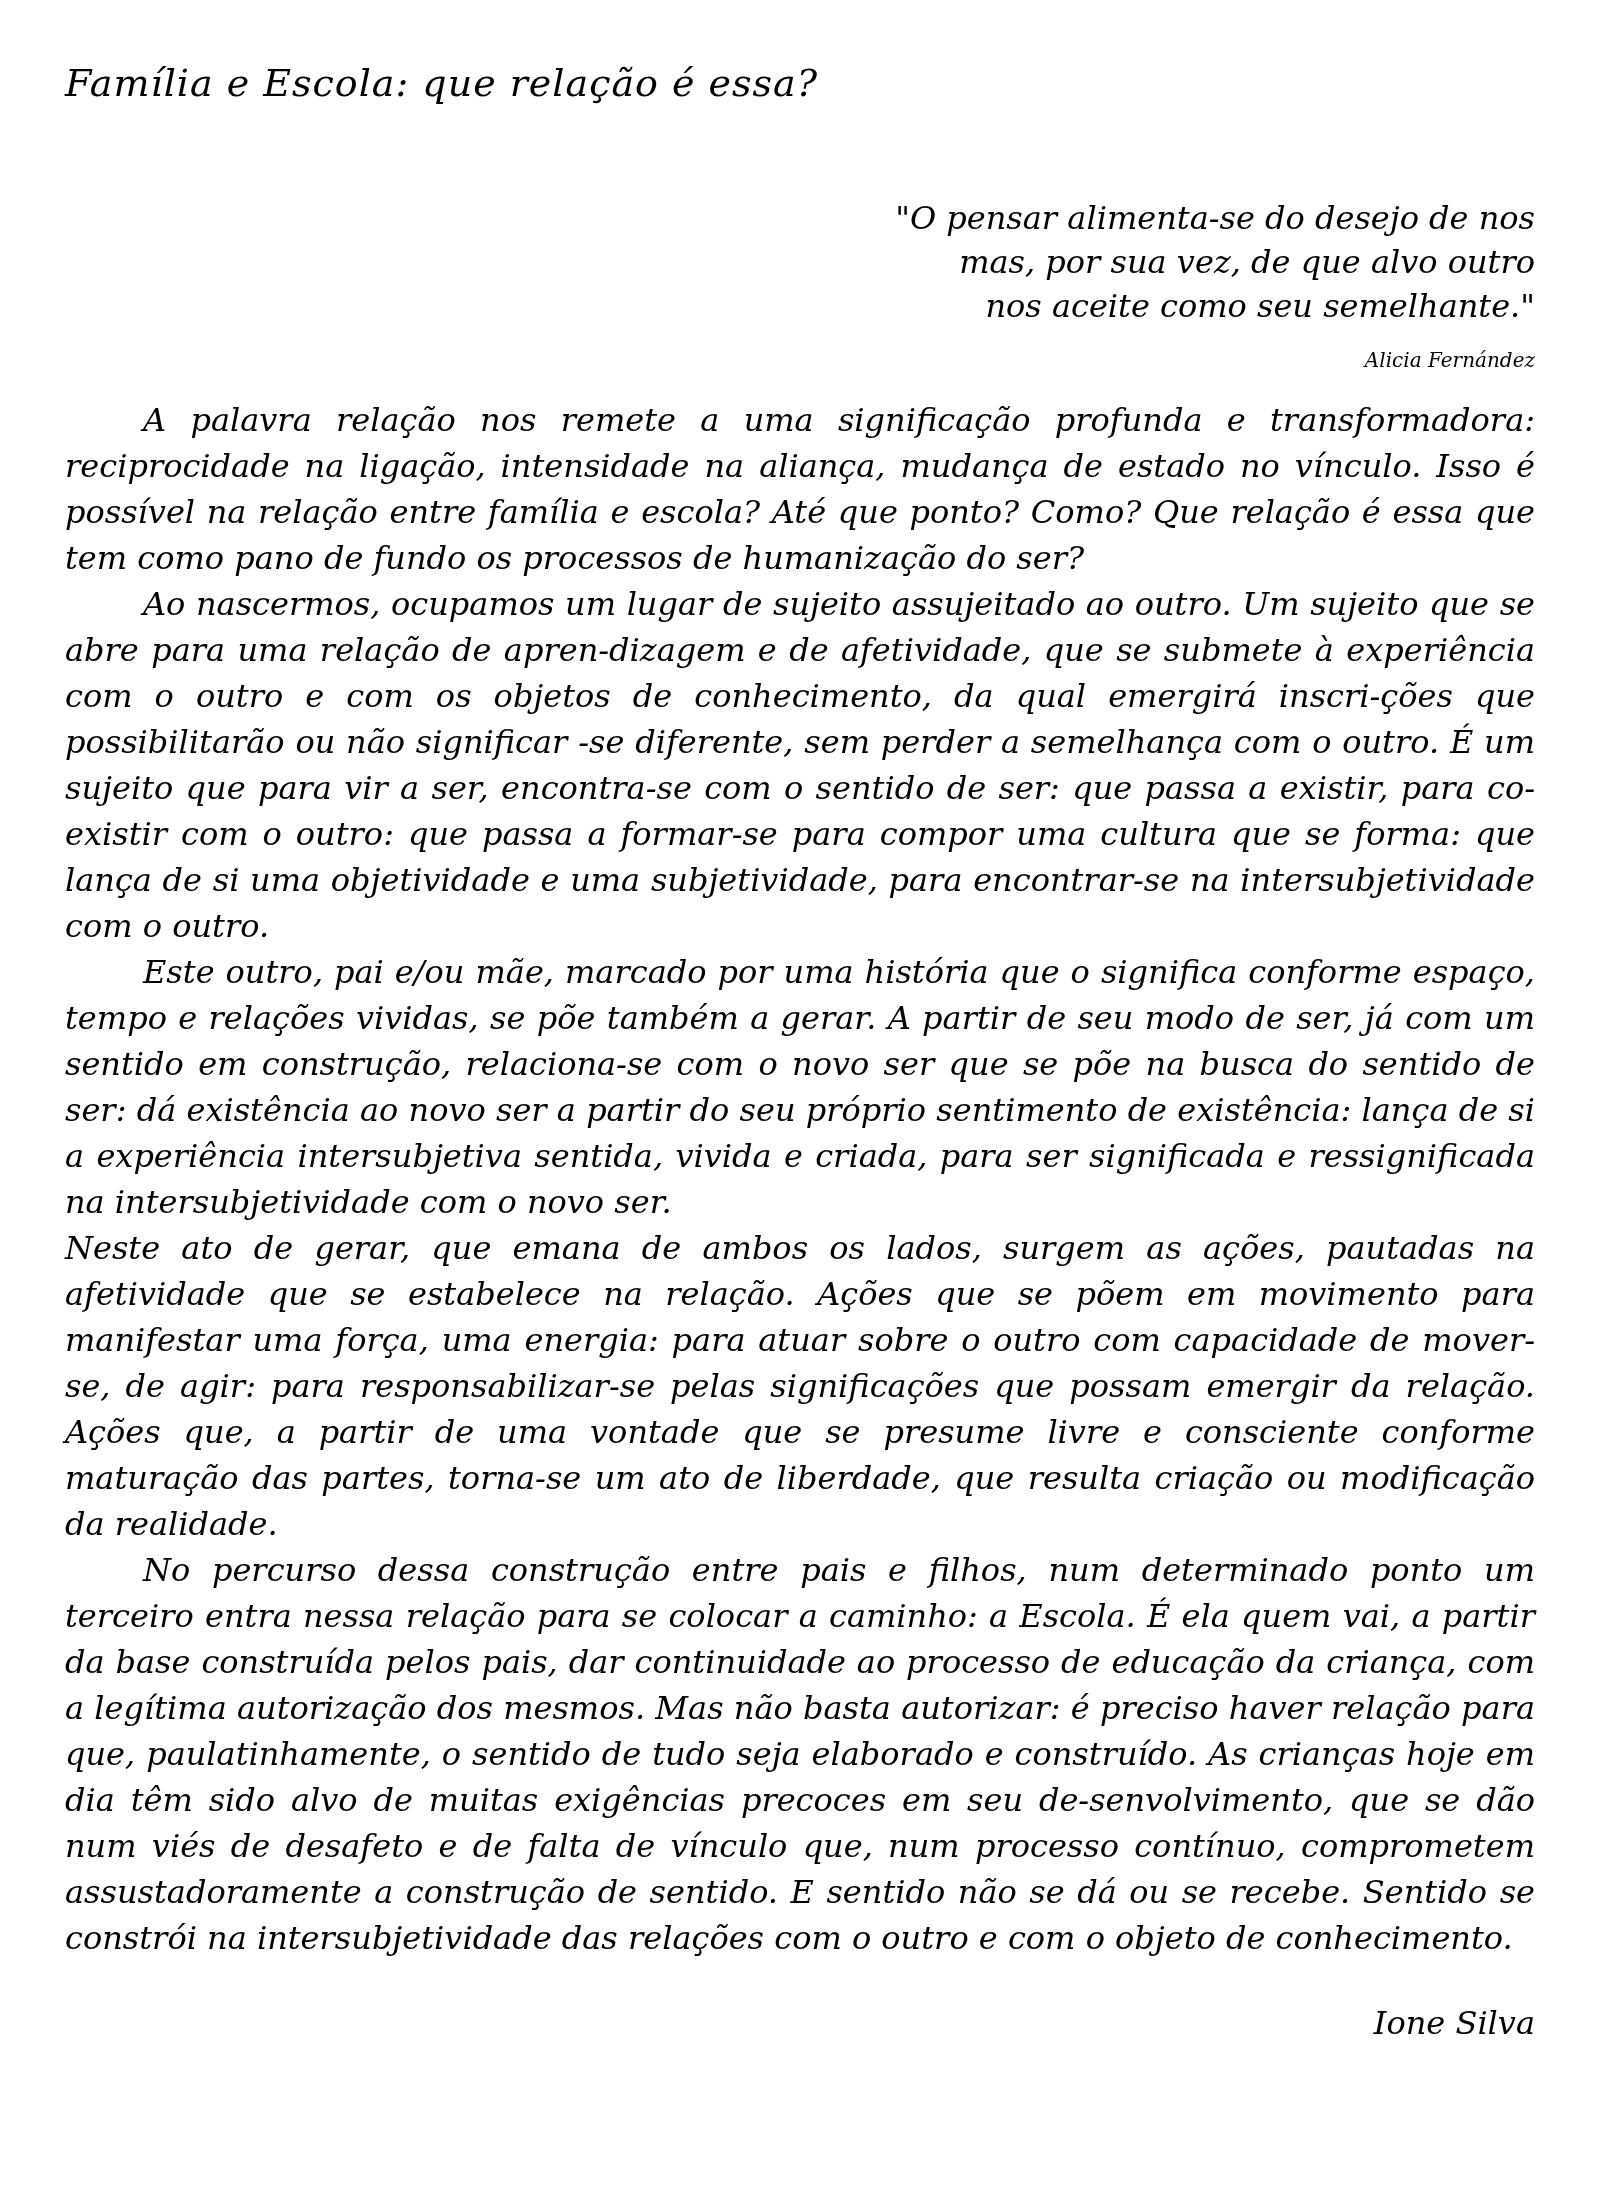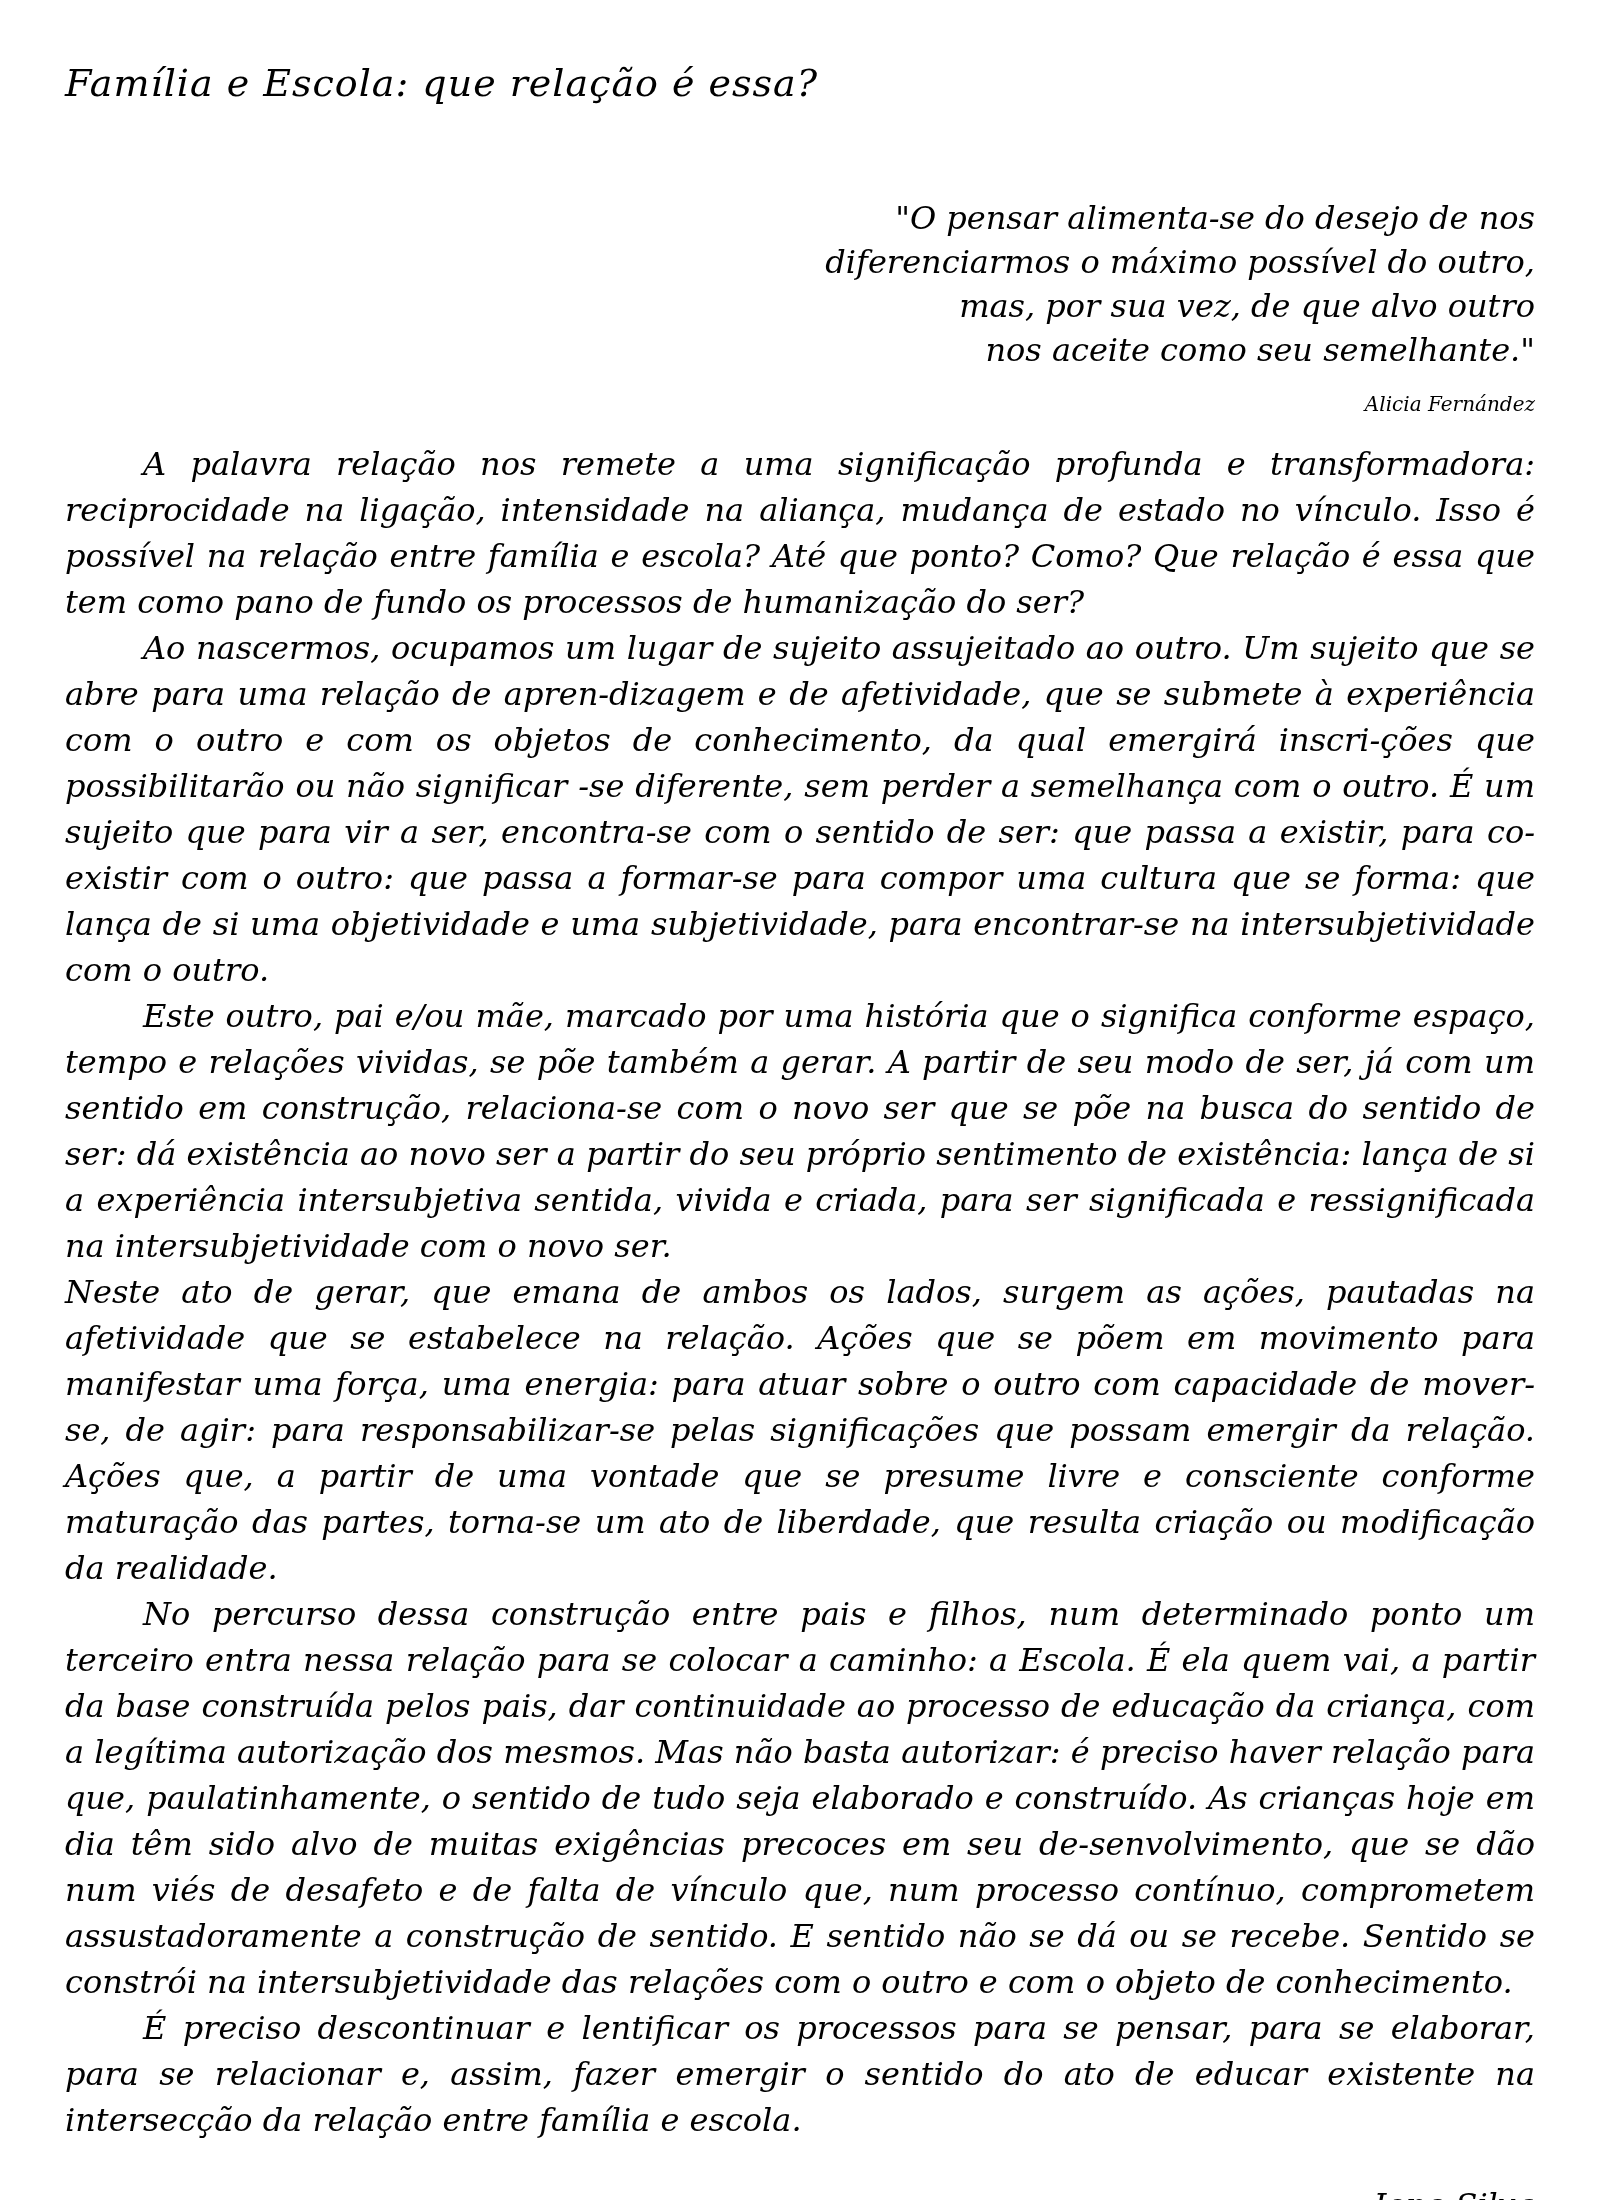--- a/index.html
+++ b/index.html
@@ -52,34 +52,32 @@
 </style>
 </head>
 <body>
 
 <div class="page">
 
   <h1 class="title">Família e Escola: que relação é essa?</h1>
 
   <div class="epigraph">
     <div class="epigraph-line">"O pensar alimenta-se do desejo de nos</div>
-    <div class="epigraph-line">diferenciarmos o máximo possível do outro,</div>
     <div class="epigraph-line">mas, por sua vez, de que alvo outro</div>
     <div class="epigraph-line">nos aceite como seu semelhante."</div>
   </div>
 
   <div class="epigraph-attribution">Alicia Fernández</div>
 
   <div class="body-text">
     <p class="indent">A palavra relação nos remete a uma significação profunda e transformadora: reciprocidade na ligação, intensidade na aliança, mudança de estado no vínculo. Isso é possível na relação entre família e escola? Até que ponto? Como? Que relação é essa que tem como pano de fundo os processos de humanização do ser?</p>
     <p class="indent">Ao nascermos, ocupamos um lugar de sujeito assujeitado ao outro. Um sujeito que se abre para uma relação de apren-dizagem e de afetividade, que se submete à experiência com o outro e com os objetos de conhecimento, da qual emergirá inscri-ções que possibilitarão ou não significar -se diferente, sem perder a semelhança com o outro. É um sujeito que para vir a ser, encontra-se com o sentido de ser: que passa a existir, para co-existir com o outro: que passa a formar-se para compor uma cultura que se forma: que lança de si uma objetividade e uma subjetividade, para encontrar-se na intersubjetividade com o outro.</p>
     <p class="indent">Este outro, pai e/ou mãe, marcado por uma história que o significa conforme espaço, tempo e relações vividas, se põe também a gerar. A partir de seu modo de ser, já com um sentido em construção, relaciona-se com o novo ser que se põe na busca do sentido de ser: dá existência ao novo ser a partir do seu próprio sentimento de existência: lança de si a experiência intersubjetiva sentida, vivida e criada, para ser significada e ressignificada na intersubjetividade com o novo ser.</p>
     <p>Neste ato de gerar, que emana de ambos os lados, surgem as ações, pautadas na afetividade que se estabelece na relação. Ações que se põem em movimento para manifestar uma força, uma energia: para atuar sobre o outro com capacidade de mover-se, de agir: para responsabilizar-se pelas significações que possam emergir da relação. Ações que, a partir de uma vontade que se presume livre e consciente conforme maturação das partes, torna-se um ato de liberdade, que resulta criação ou modificação da realidade.</p>
     <p class="indent">No percurso dessa construção entre pais e filhos, num determinado ponto um terceiro entra nessa relação para se colocar a caminho: a Escola. É ela quem vai, a partir da base construída pelos pais, dar continuidade ao processo de educação da criança, com a legítima autorização dos mesmos. Mas não basta autorizar: é preciso haver relação para que, paulatinhamente, o sentido de tudo seja elaborado e construído. As crianças hoje em dia têm sido alvo de muitas exigências precoces em seu de-senvolvimento, que se dão num viés de desafeto e de falta de vínculo que, num processo contínuo, comprometem assustadoramente a construção de sentido. E sentido não se dá ou se recebe. Sentido se constrói na intersubjetividade das relações com o outro e com o objeto de conhecimento.</p>
-    <p class="indent">É preciso descontinuar e lentificar os processos para se pensar, para se elaborar, para se relacionar e, assim, fazer emergir o sentido do ato de educar existente na intersecção da relação entre família e escola.</p>
   </div>
 
   <div class="signature">
     <div>Ione Silva</div>
 
   </div>
 
 </div>
 
 </body></html>

